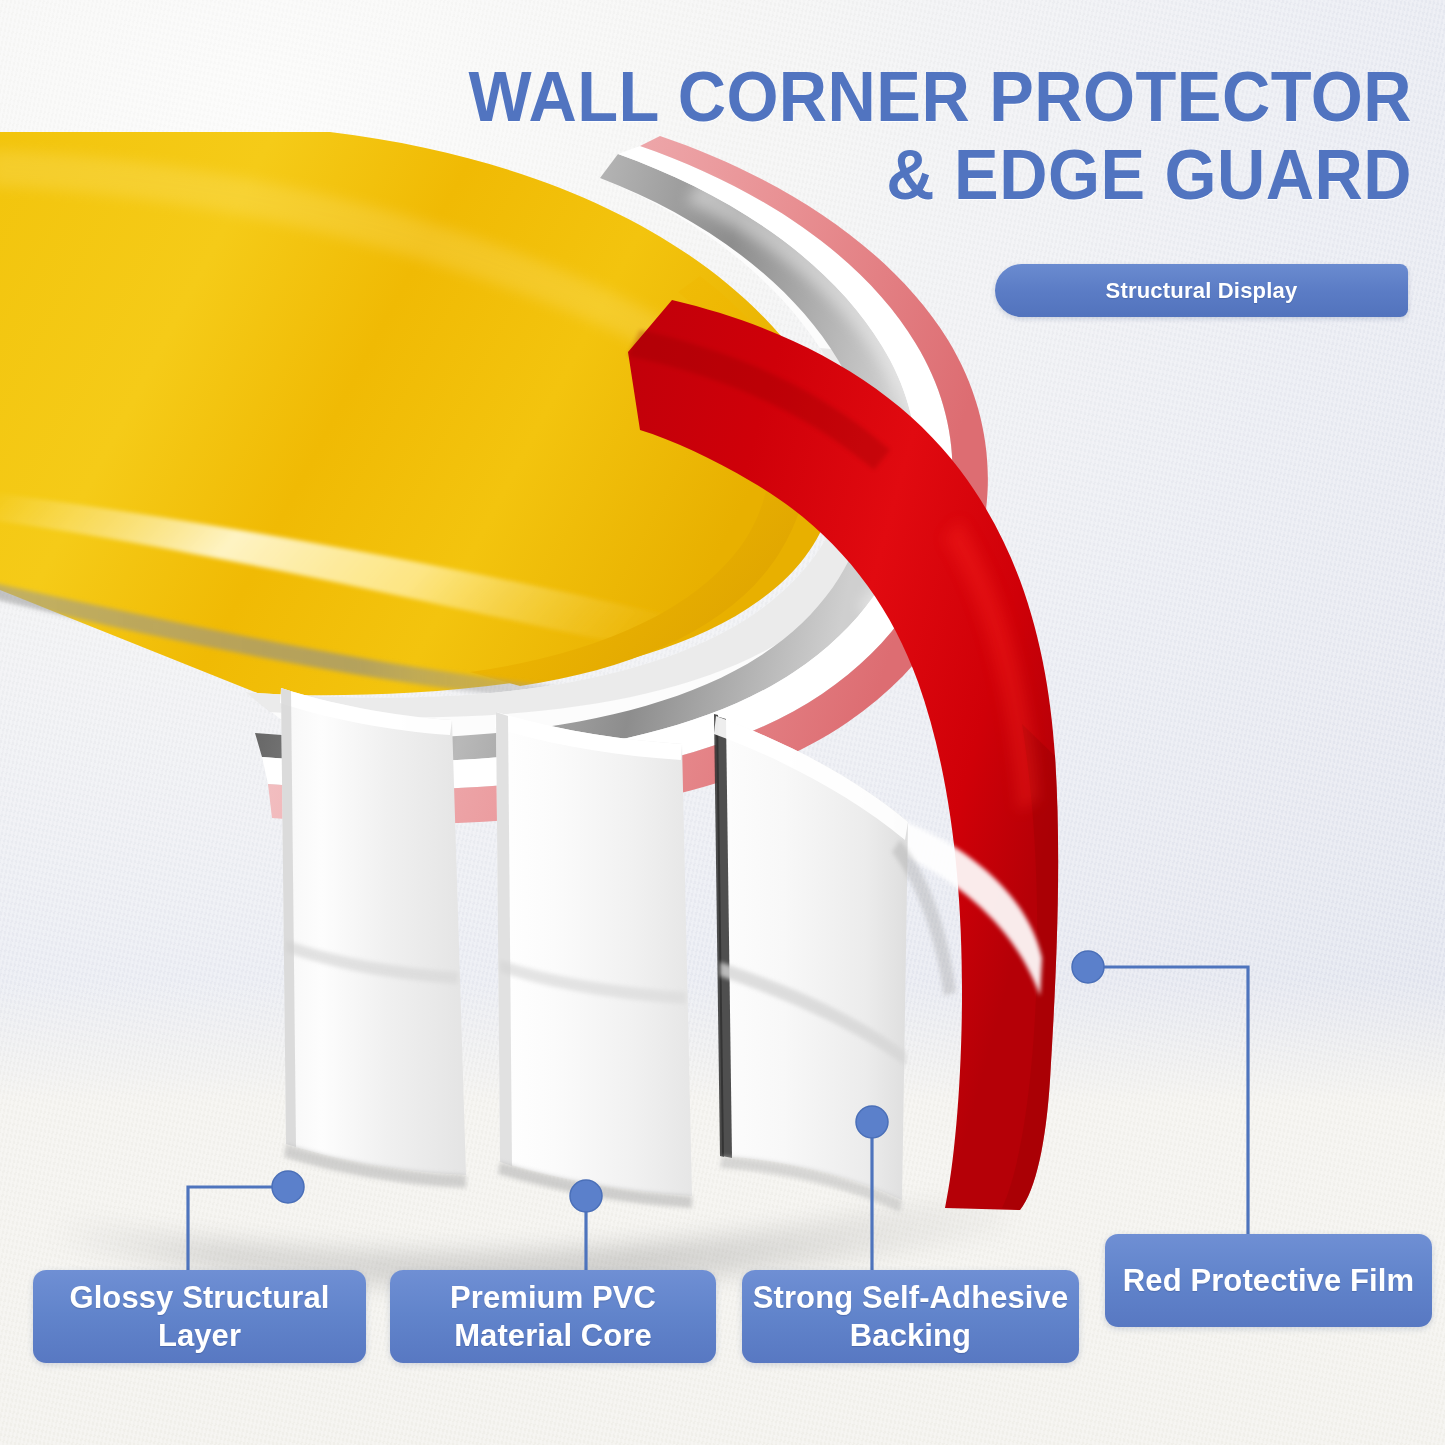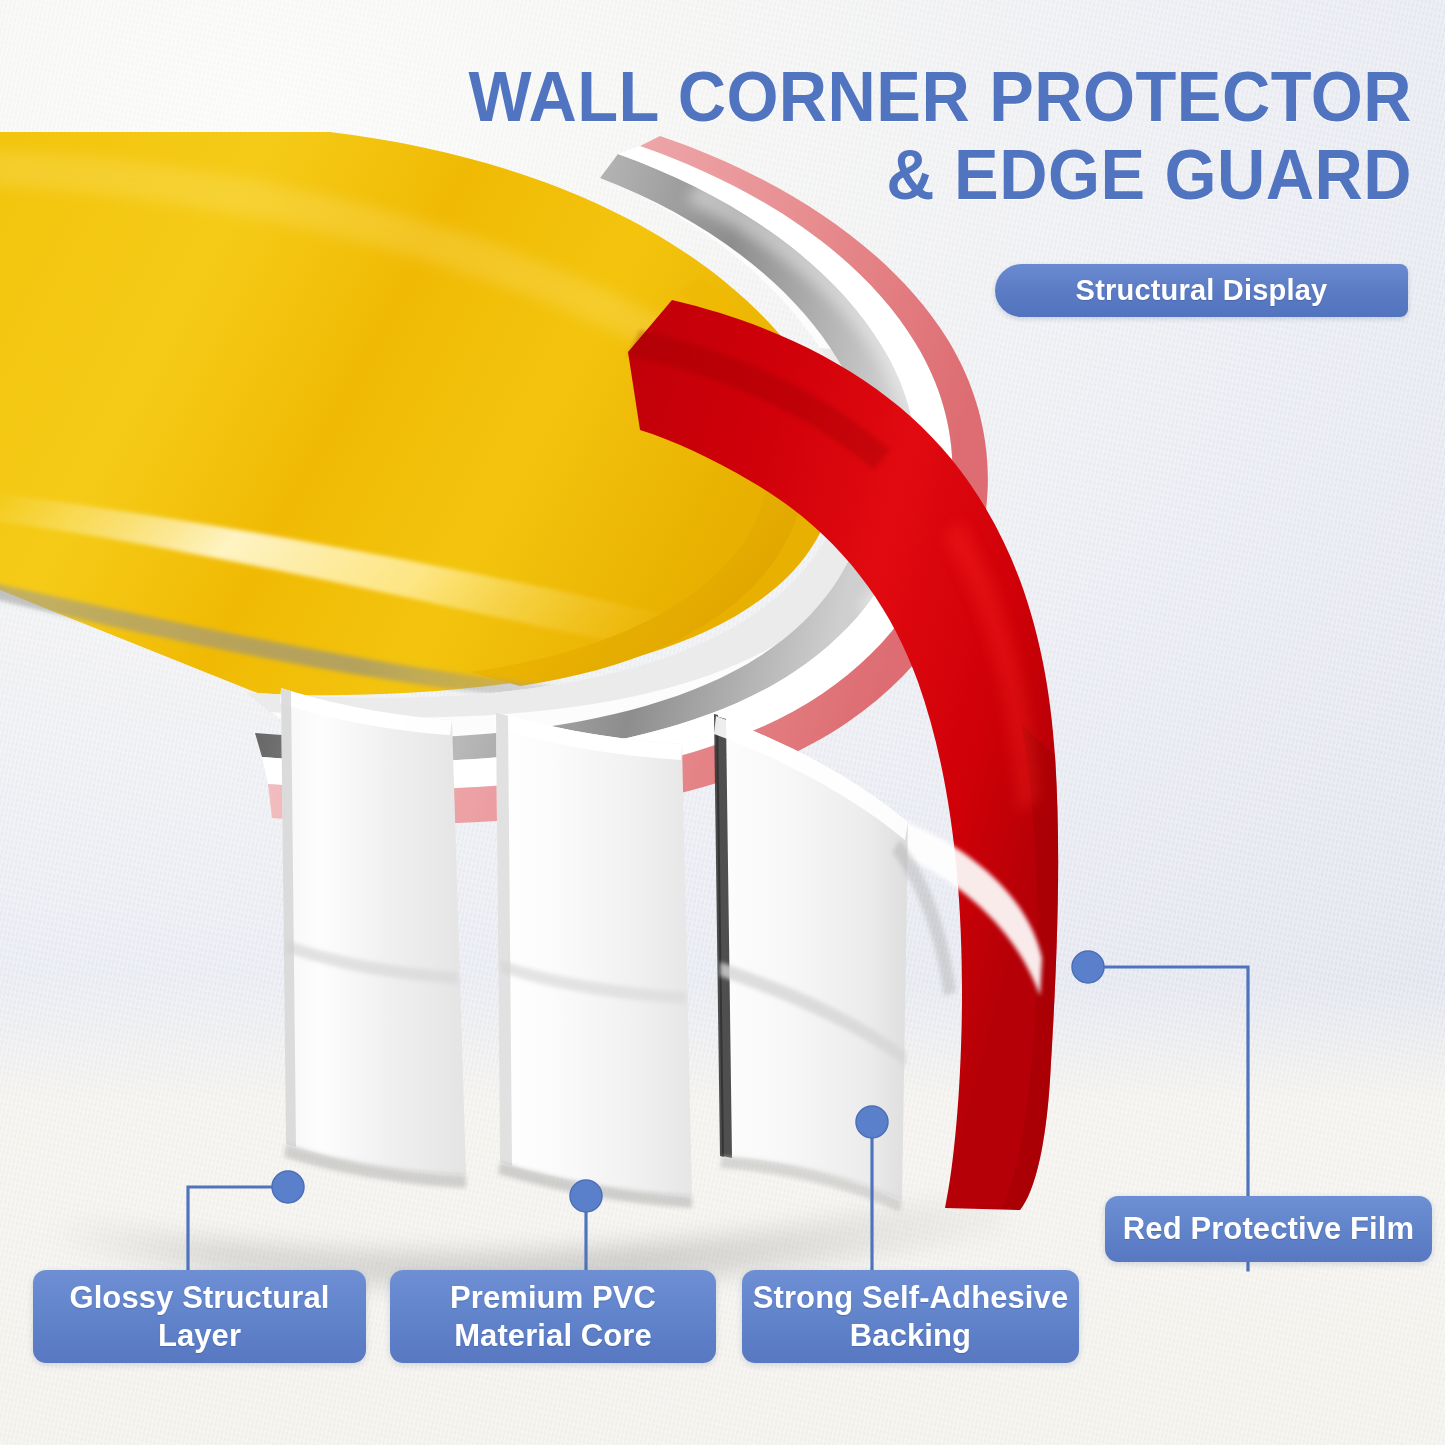--- a/index.html
+++ b/index.html
@@ -79,21 +79,21 @@
     background: linear-gradient(180deg, #6a8bd0 0%, #5b7cc5 52%, #5273bd 100%);
     border-radius: 27px 8px 8px 27px;
     box-shadow: 0 2px 5px rgba(60,80,130,.22);
     display: flex;
     align-items: center;
     justify-content: center;
     z-index: 40;
   }
   .pill-text {
     color: #ffffff;
-    font-size: 29px;
+    font-size: 22px;
     font-weight: 700;
     line-height: 1;
     letter-spacing: .2px;
     white-space: nowrap;
     text-shadow: 0 1px 1px rgba(40,60,110,.28);
   }
 
   
   .label-box {
     position: absolute;
@@ -112,21 +112,21 @@
     color: #ffffff;
     font-size: 31px;
     font-weight: 700;
     line-height: 38px;
     letter-spacing: .1px;
     text-shadow: 0 1px 1px rgba(40,60,110,.30);
   }
   #label-1 { left: 33px;   top: 1270px; width: 333px; height: 93px; }
   #label-2 { left: 390px;  top: 1270px; width: 326px; height: 93px; }
   #label-3 { left: 742px;  top: 1270px; width: 337px; height: 93px; }
-  #label-4 { left: 1105px; top: 1196px; width: 327px; height: 66px; }
+  #label-4 { left: 1105px; top: 1234px; width: 327px; height: 93px; }
 
   
   .leaders { position: absolute; left: 0; top: 0; width: 1445px; height: 1445px; z-index: 35; }
 </style>
 </head>
 <body>
 
 <div id="canvas">
 
   <div class="bg-base"></div>

